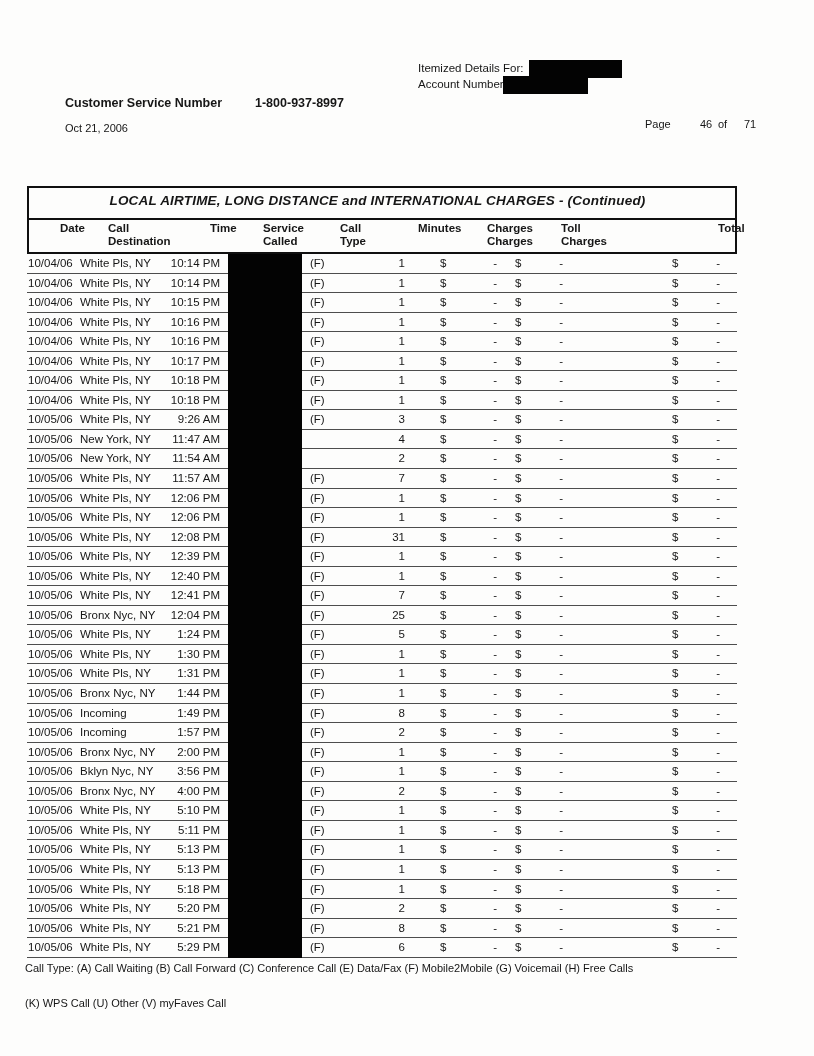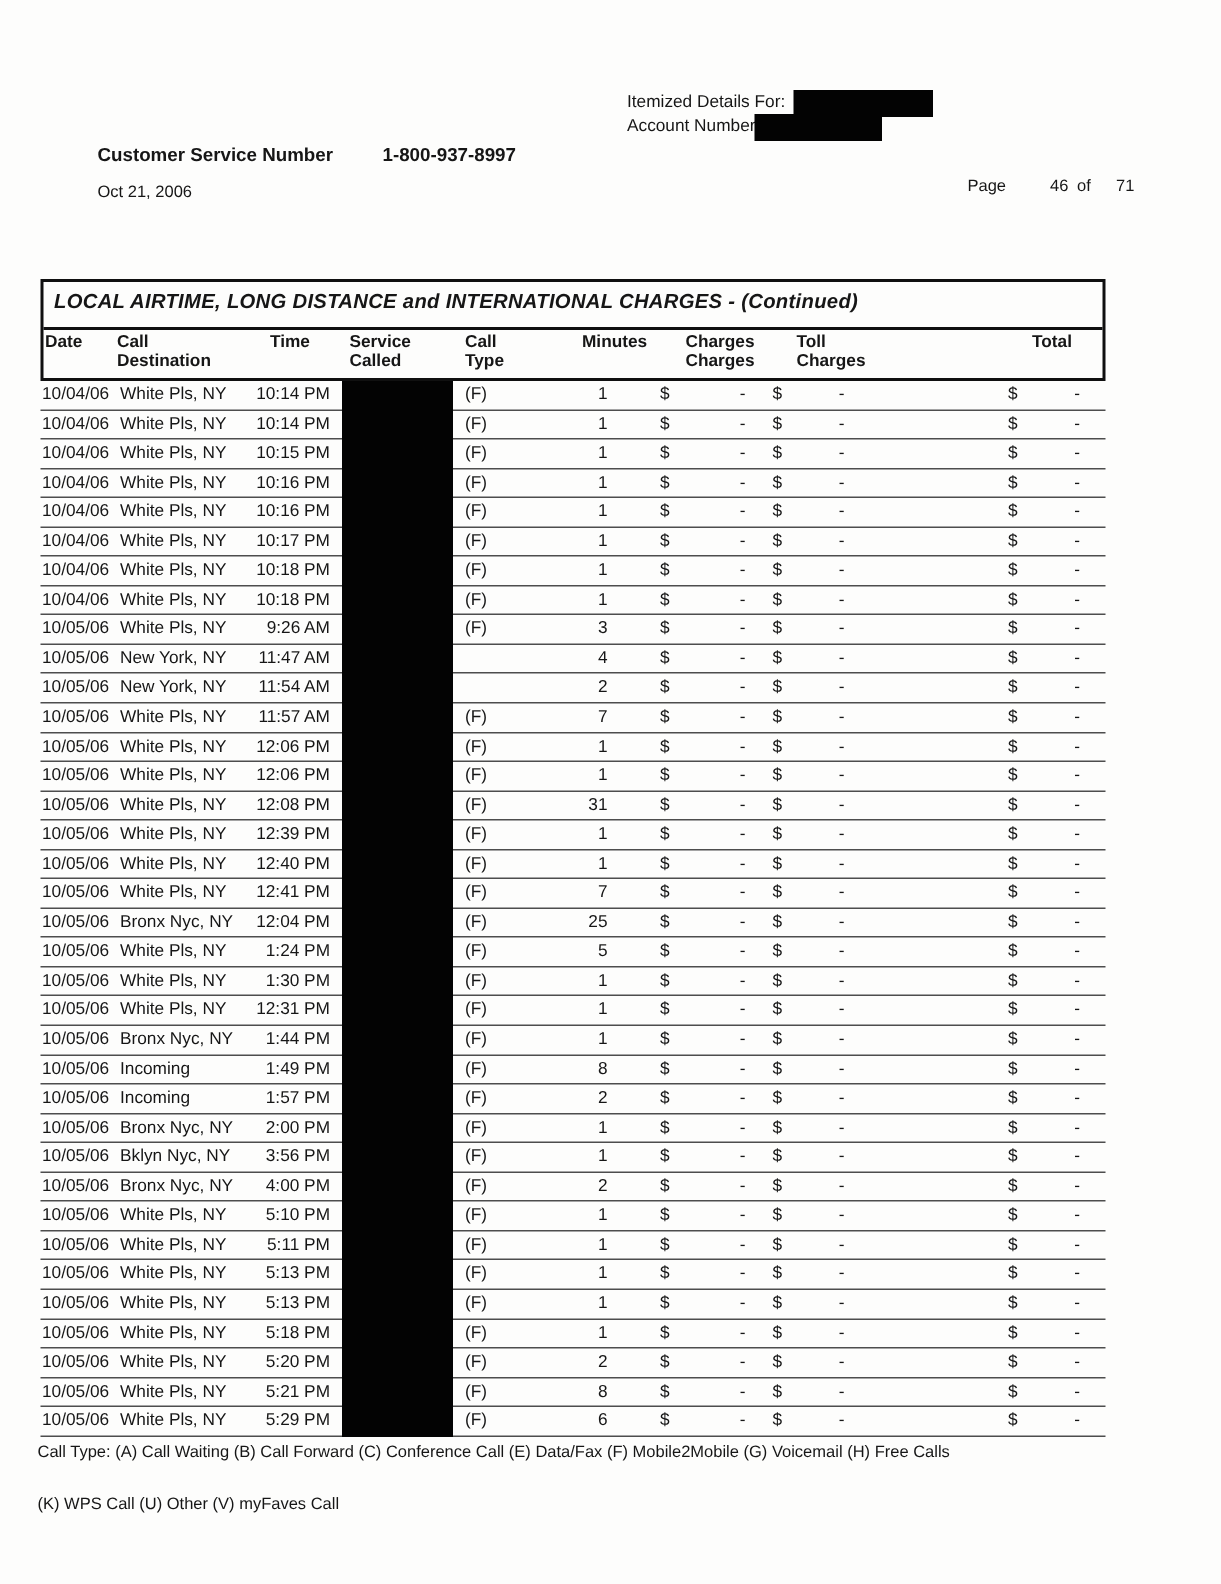--- a/index.html
+++ b/index.html
@@ -23,23 +23,23 @@
   .pg-of     { left:718px; top:118px; font-size:11px; }
   .pg-tot    { left:744px; top:118px; font-size:11px;text-align:right; }
 
   
   .tbl { position:absolute; left:27px; top:186px; width:710px; }
   .tbl-box { border:2.5px solid #101010; background:#fdfdfc; }
   .tbl-title {
     height:25px; border-bottom:2px solid #101010;
     font-style:italic; font-weight:bold; font-size:13.5px;
     padding:5px 16px 0 7px; letter-spacing:0.2px; box-sizing:content-box;
-    white-space:nowrap; overflow:hidden;
+    white-space:nowrap; overflow:hidden;text-align:center;
   }
-  .tbl-head { position:relative; height:32px; }
+  .tbl-head { position:relative; height:32px;margin-left:30px; }
   .h { position:absolute; top:2px; font-weight:bold; font-size:11.5px; line-height:13px; white-space:pre; }
   .h-date {left:1px;}  .h-dest {left:49px;} .h-time {left:151px;}
   .h-num {left:204px;} .h-type {left:281px;} .h-min {left:359px;}
   .h-air {left:428px;} .h-toll {left:502px;} .h-total {left:659px;text-align:center;}
 
   .tbl-body { position:relative; }
   .row { position:relative; height:19.55px; border-bottom:1px solid #4d4d4d; box-sizing:border-box; }
   .cell { position:absolute; top:3px; font-size:11.5px; line-height:13px; white-space:nowrap; }
   .c-date {left:1px;}
   .c-dest {left:53px;}
@@ -363,21 +363,21 @@
           <span class="cell c-air-sym">$</span>
           <span class="cell c-air-val">-</span>
           <span class="cell c-toll-sym">$</span>
           <span class="cell c-toll-val">-</span>
           <span class="cell c-tot-sym">$</span>
           <span class="cell c-tot-val">-</span>
         </div>
         <div class="row">
           <span class="cell c-date">10/05/06</span>
           <span class="cell c-dest">White Pls, NY</span>
-          <span class="cell c-time">12:31 PM</span>
+          <span class="cell c-time">1:31 PM</span>
           <span class="cell c-type">(F)</span>
           <span class="cell c-min">1</span>
           <span class="cell c-air-sym">$</span>
           <span class="cell c-air-val">-</span>
           <span class="cell c-toll-sym">$</span>
           <span class="cell c-toll-val">-</span>
           <span class="cell c-tot-sym">$</span>
           <span class="cell c-tot-val">-</span>
         </div>
         <div class="row">

